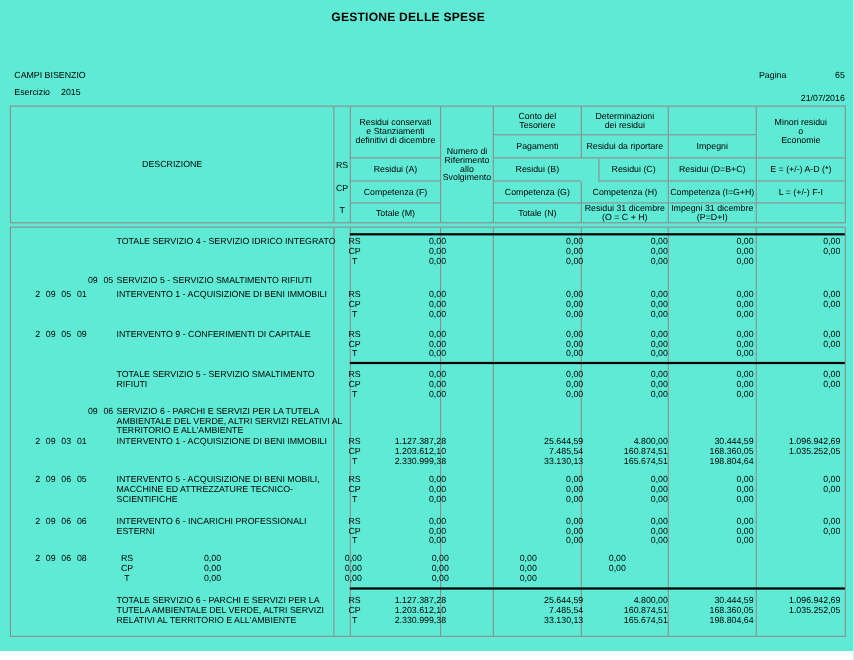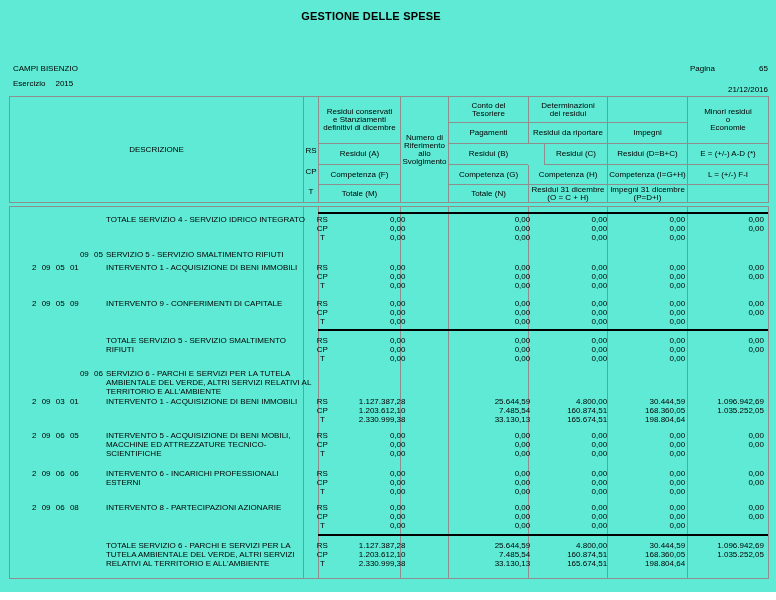--- a/index.html
+++ b/index.html
@@ -46,21 +46,21 @@
 
 <div class="page">
 
   <div class="t title">GESTIONE DELLE SPESE</div>
   <div class="t entity">CAMPI BISENZIO</div>
   <div class="t eserc"><span>Esercizio</span><span>2015</span></div>
   <div class="t pagina">
       <span>Pagina</span>
       <span>65</span>
     </div>
-  <div class="t pdate">21/12/2016</div>
+  <div class="t pdate">21/07/2016</div>
 
   <div class="hdr">
     <div class="hc nl" style="grid-column:1;grid-row:1/6;">DESCRIZIONE</div>
 
     <div class="hc rs-col">
       <span style="top:50px;">RS</span>
       <span style="top:71px;">CP</span>
       <span style="top:91px;">T</span>
     </div>
 
@@ -376,21 +376,20 @@
           <div class="vl">0,00</div>
           <div class="vl">0,00</div>
         </div>
         <div class="cell c-val w-m">
           <div class="vl">0,00</div>
           <div class="vl">0,00</div>
         </div>
       </div>
       <div class="row" style="top: 296px;">
         <div class="cell c-code">2 09 06 08</div>
-        <div class="cell c-desc">INTERVENTO 8 - PARTECIPAZIONI AZIONARIE</div>
         <div class="cell c-rs">
           <div class="vl">RS</div>
           <div class="vl">CP</div>
           <div class="vl">T</div>
         </div>
         <div class="cell c-val w-a">
           <div class="vl">0,00</div>
           <div class="vl">0,00</div>
           <div class="vl">0,00</div>
         </div>

